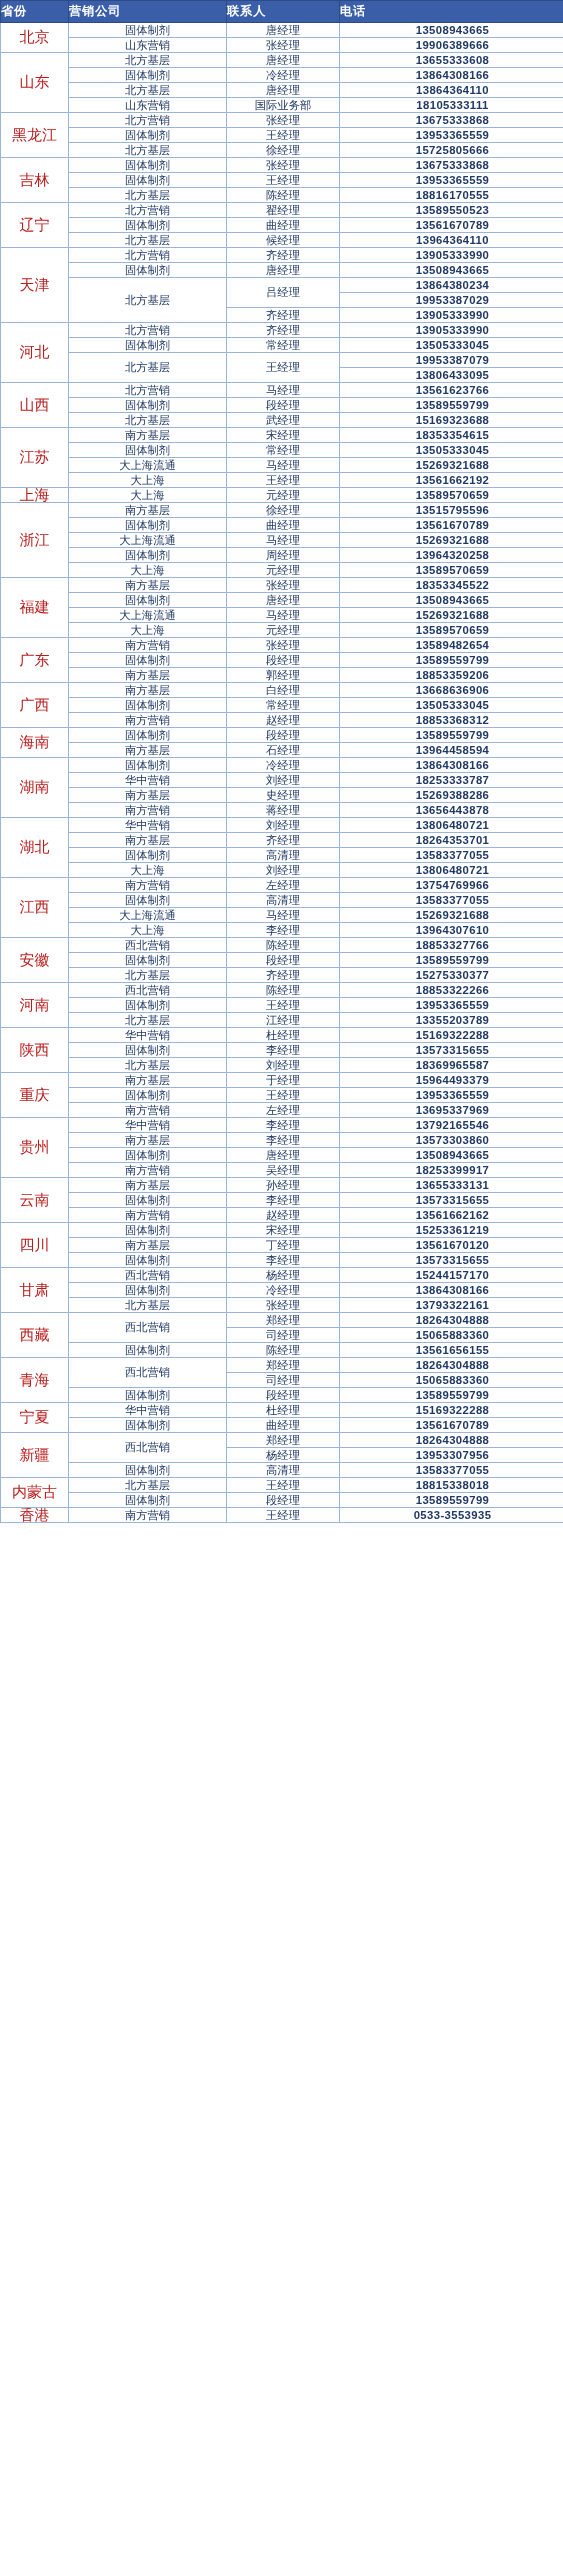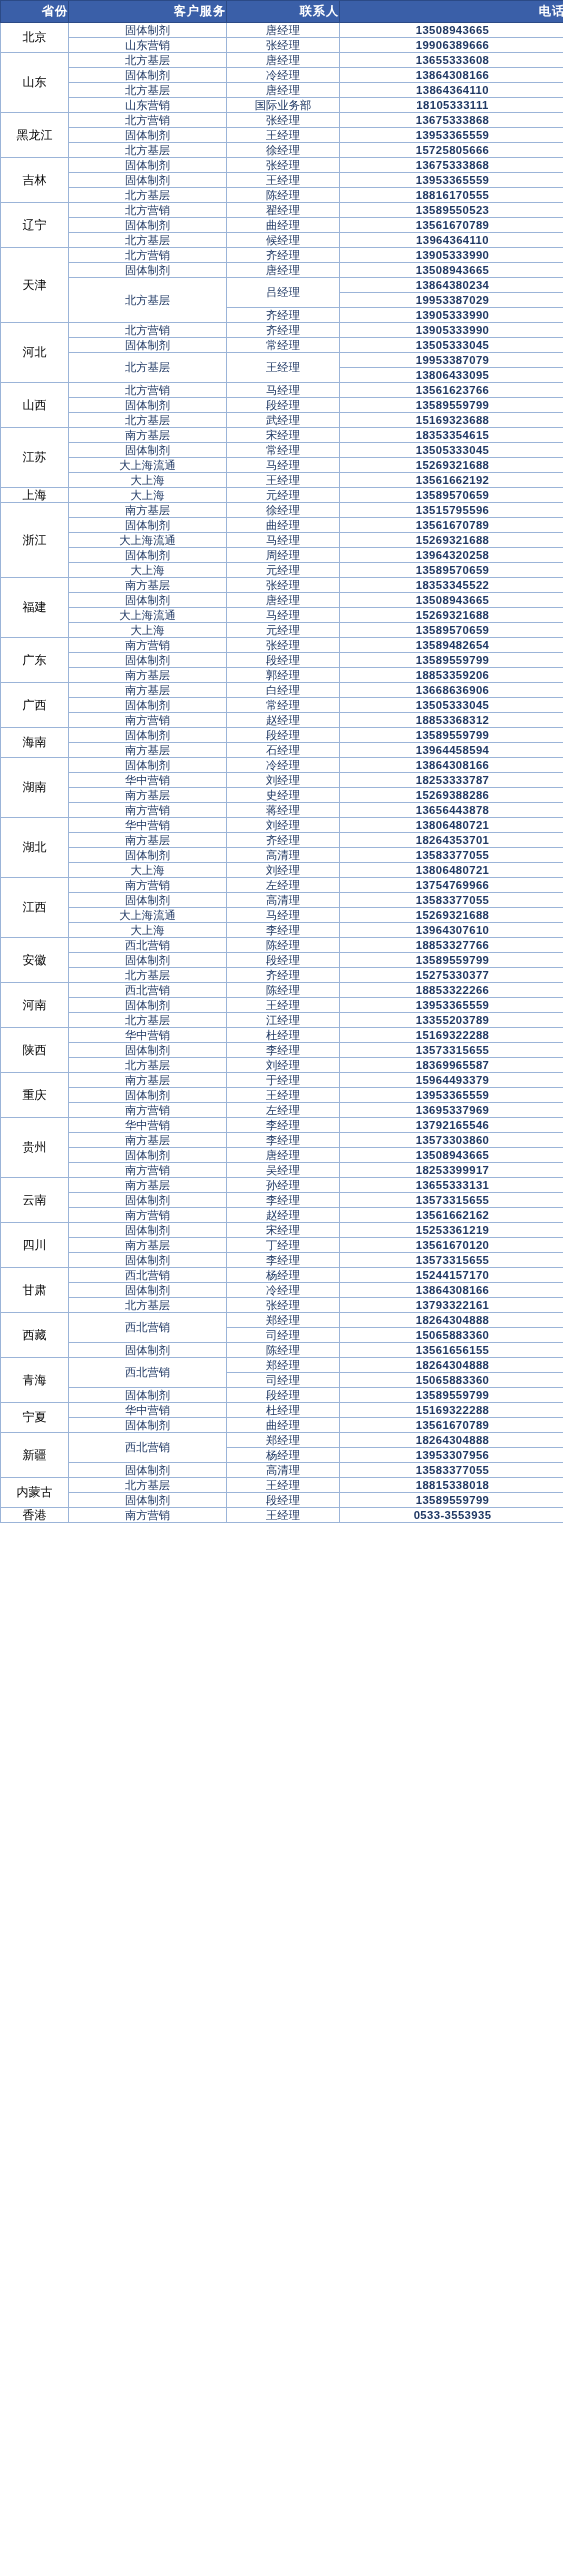--- a/index.html
+++ b/index.html
@@ -22,38 +22,38 @@
   #contact-table col.c-phone    { width: 226px; }
 
   #contact-table th {
     background: #3a5fa8;
     color: #ffffff;
     font-size: 12.2px;
     font-weight: bold;
     height: 20.7px;
     line-height: 20.7px;
     padding: 0;
-    text-align: right;
+    text-align: left;
     border: 0.9px solid #2b4a86;
     letter-spacing: 0.9px;
   }
   #contact-table td {
     border: 0.9px solid #9bb4d8;
     font-size: 11.3px;
     height: 14px;
     line-height: 14px;
     padding: 0 1.9px;
     text-align: center;
     color: #1f3864;
     white-space: nowrap;
     overflow: hidden;
   }
   #contact-table td.province {
-    font-size: 12px;
-    color: #000000;
+    font-size: 15px;
+    color: #b91c1c;
     font-weight: normal;
   }
   #contact-table td.company {
     color: #1f3864;
   }
   #contact-table td.contact {
     color: #1f3864;
   }
   #contact-table td.phone {
     color: #1f3864;
@@ -67,21 +67,21 @@
 <table id="contact-table">
   <colgroup>
     <col class="c-province">
     <col class="c-company">
     <col class="c-contact">
     <col class="c-phone">
   </colgroup>
   <thead>
     <tr>
       <th>省份</th>
-      <th>客户服务</th>
+      <th>营销公司</th>
       <th>联系人</th>
       <th>电话</th>
     </tr>
   </thead>
   <tbody id="table-body">
       <tr>
         <td class="province" rowspan="2">北京</td>
         <td class="company">固体制剂</td>
         <td class="contact">唐经理</td>
         <td class="phone">13508943665</td>

